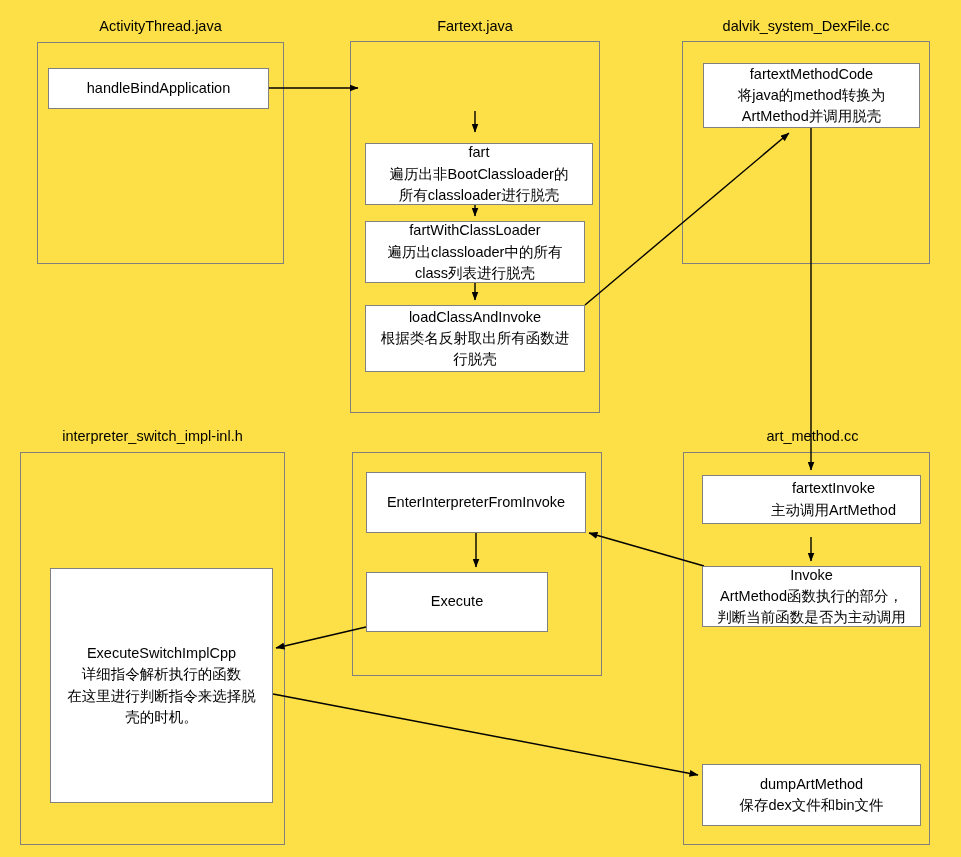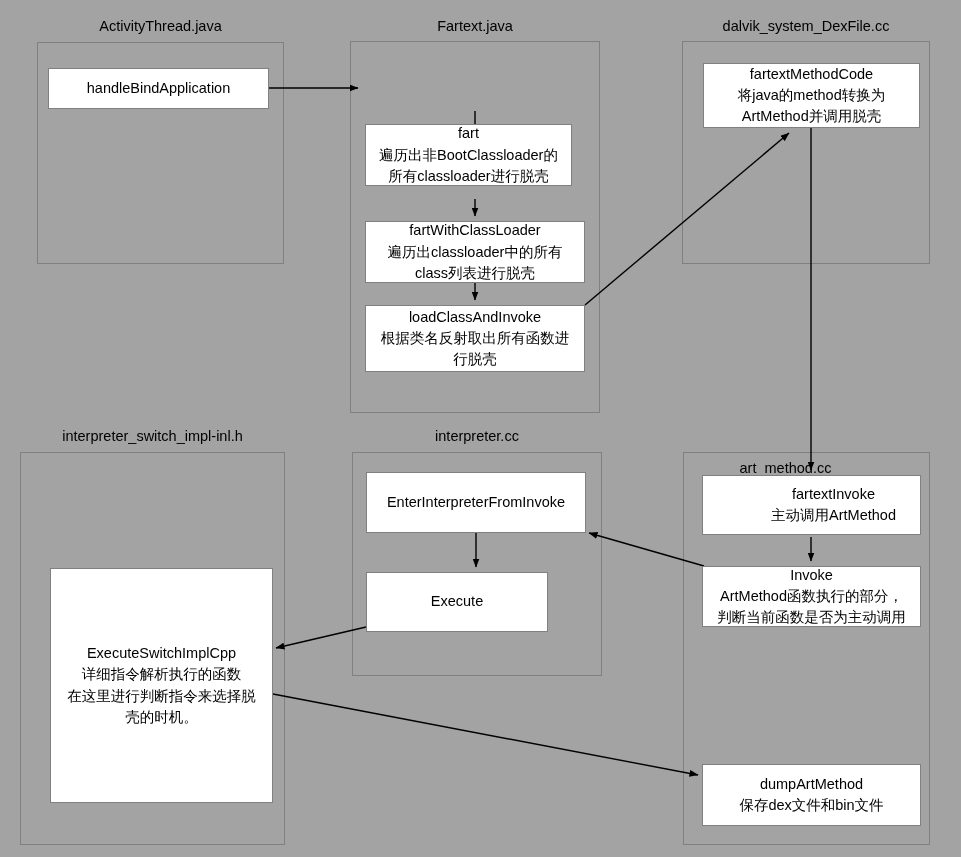--- a/index.html
+++ b/index.html
@@ -8,21 +8,21 @@
     padding: 0;
     background: #ffffff;
   }
   body {
     font-family: "Liberation Sans", "DejaVu Sans", sans-serif;
   }
   #canvas {
     position: relative;
     width: 961px;
     height: 857px;
-    background: #a3a3a3;
+    background: #fde047;
     overflow: hidden;
   }
   .group-title {
     position: absolute;
     text-align: center;
     font-size: 14.5px;
     color: #000000;
     line-height: 1.2;
     white-space: nowrap;
   }
@@ -63,22 +63,21 @@
 </style>
 </head>
 <body>
 
 <div id="canvas">
 
   <div class="group-title" style="left: 37px; top: 18px; width: 247px;">ActivityThread.java</div>
   <div class="group-title" style="left: 350px; top: 18px; width: 250px;">Fartext.java</div>
   <div class="group-title" style="left: 682px; top: 18px; width: 248px;">dalvik_system_DexFile.cc</div>
   <div class="group-title" style="left: 20px; top: 428px; width: 265px;">interpreter_switch_impl-inl.h</div>
-  <div class="group-title" style="left: 352px; top: 428px; width: 250px;">interpreter.cc</div>
-  <div class="group-title" style="left: 662px; top: 428px; width: 247px; margin-top: 32px;">art_method.cc</div>
+  <div class="group-title" style="left: 689px; top: 428px; width: 247px;">art_method.cc</div>
 
   <div class="group-box" style="left: 37px; top: 42px; width: 247px; height: 222px;"></div>
   <div class="group-box" style="left: 350px; top: 41px; width: 250px; height: 372px;"></div>
   <div class="group-box" style="left: 682px; top: 41px; width: 248px; height: 223px;"></div>
   <div class="group-box" style="left: 20px; top: 452px; width: 265px; height: 393px;"></div>
   <div class="group-box" style="left: 352px; top: 452px; width: 250px; height: 224px;"></div>
   <div class="group-box" style="left: 683px; top: 452px; width: 247px; height: 393px;"></div>
 
   <svg class="edges" viewBox="0 0 961 857">
     <defs>
@@ -97,21 +96,21 @@
         <polyline points="704,566 589,533" fill="none" stroke="#000000" stroke-width="1.4" marker-end="url(#arrowhead)"></polyline>
         <polyline points="476,533 476,567" fill="none" stroke="#000000" stroke-width="1.4" marker-end="url(#arrowhead)"></polyline>
         <polyline points="366,627 276,648" fill="none" stroke="#000000" stroke-width="1.4" marker-end="url(#arrowhead)"></polyline>
         <polyline points="273,694 698,775" fill="none" stroke="#000000" stroke-width="1.4" marker-end="url(#arrowhead)"></polyline>
       </g>
   </svg>
 
   <div class="node" style="left: 48px; top: 68px; width: 221px; height: 41px;">
     <span class="label">handleBindApplication</span>
   </div>
-  <div class="node" style="left: 365px; top: 124px; width: 207px; height: 62px;">
+  <div class="node" style="left: 365px; top: 143px; width: 228px; height: 62px;">
     <span class="label">fart
 遍历出非BootClassloader的
 所有classloader进行脱壳</span>
   </div>
   <div class="node" style="left: 365px; top: 221px; width: 220px; height: 62px; justify-content: center;">
     <span class="label">fartWithClassLoader
 遍历出classloader中的所有
 class列表进行脱壳</span>
   </div>
   <div class="node" style="left: 365px; top: 305px; width: 220px; height: 67px;">
@@ -129,21 +128,21 @@
 详细指令解析执行的函数
 在这里进行判断指令来选择脱
 壳的时机。</span>
   </div>
   <div class="node" style="left: 366px; top: 472px; width: 220px; height: 61px;">
     <span class="label">EnterInterpreterFromInvoke</span>
   </div>
   <div class="node" style="left: 366px; top: 572px; width: 182px; height: 60px;">
     <span class="label">Execute</span>
   </div>
-  <div class="node" style="left: 702px; top: 475px; width: 219px; height: 60px; padding-left: 48px;">
+  <div class="node" style="left: 702px; top: 475px; width: 219px; height: 49px; padding-left: 48px;">
     <span class="label">fartextInvoke
 主动调用ArtMethod</span>
   </div>
   <div class="node" style="left: 702px; top: 566px; width: 219px; height: 61px;">
     <span class="label">Invoke
 ArtMethod函数执行的部分，
 判断当前函数是否为主动调用</span>
   </div>
   <div class="node" style="left: 702px; top: 764px; width: 219px; height: 62px;">
     <span class="label">dumpArtMethod

